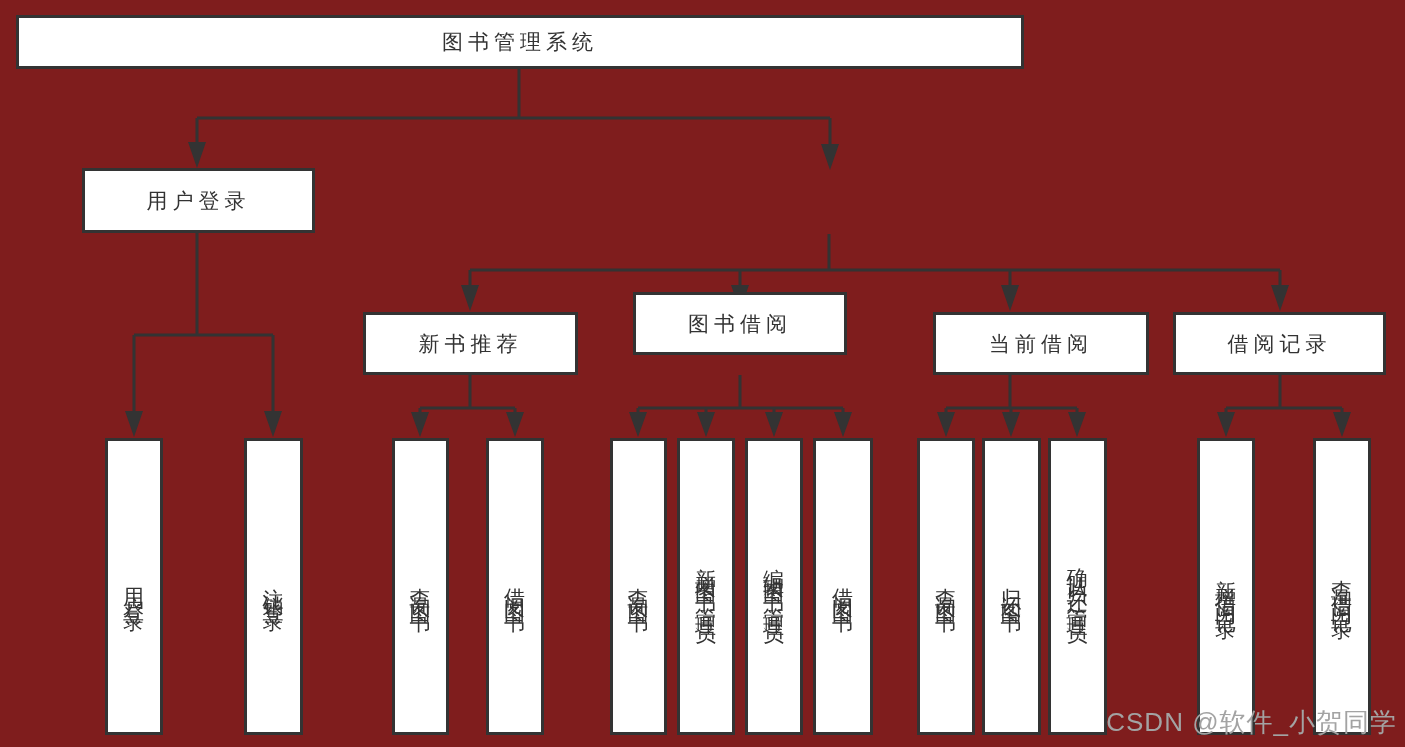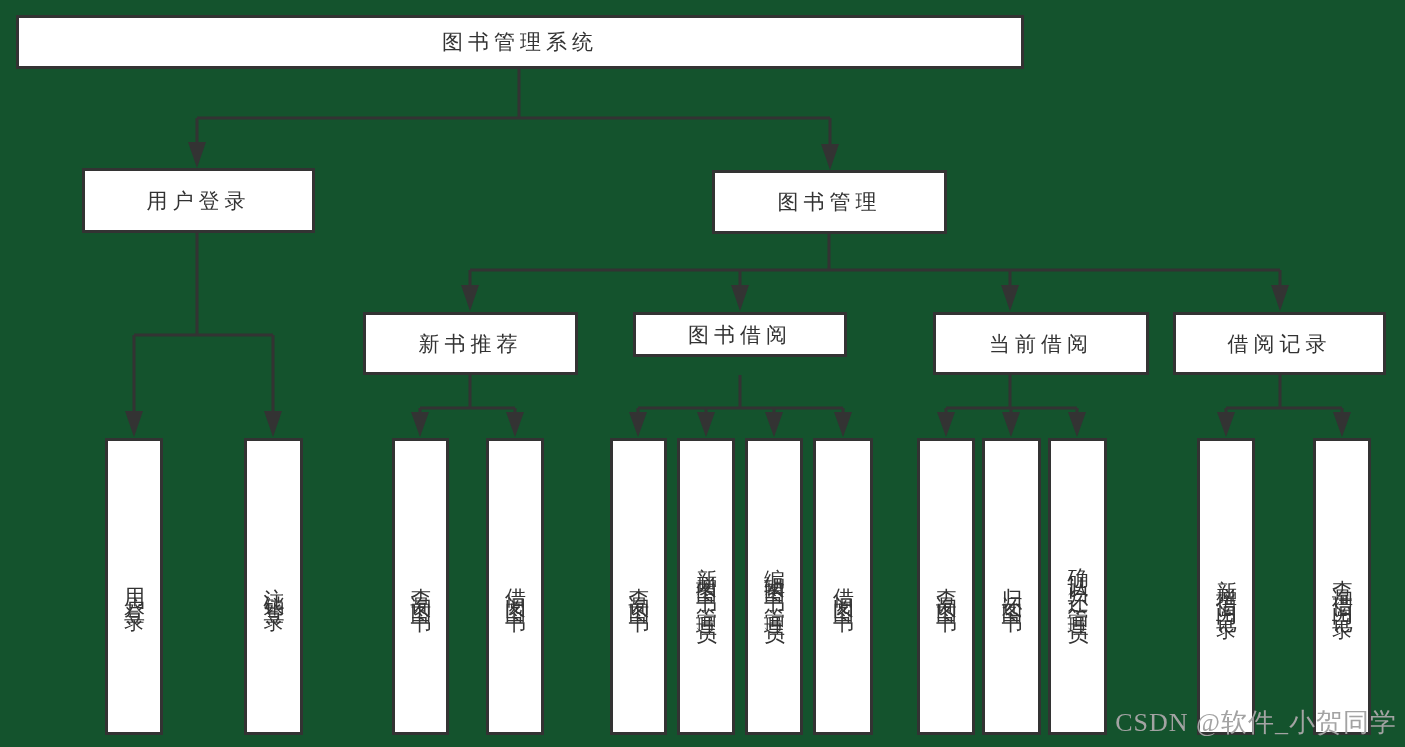--- a/index.html
+++ b/index.html
@@ -1,20 +1,20 @@
 <!DOCTYPE html>
 <html><head>
 <meta charset="utf-8">
 <style>
   html,body{margin:0;padding:0;background:#fff;}
   #canvas{
     position:relative;
     width:1405px;height:747px;
-    background:#14532d;
-    font-family:Liberation Serif, serif;
+    background:#7f1d1d;
+    font-family:Liberation Sans, sans-serif;
     overflow:hidden;
   }
   #wires{position:absolute;left:0;top:0;width:1405px;height:747px;}
   .box{
     position:absolute;
     box-sizing:border-box;
     border:3px solid #333333;
     background:#ffffff;
     display:flex;
     align-items:center;
@@ -97,28 +97,25 @@
     </g>
   </svg>
 
   <div class="box" style="left:16px;top:15px;width:1008px;height:54px;">
     <span>图书管理系统</span>
   </div>
 
   <div class="box" style="left:82px;top:168px;width:233px;height:65px;">
     <span>用户登录</span>
   </div>
-  <div class="box" style="left:712px;top:170px;width:235px;height:64px;">
-    <span>图书管理</span>
-  </div>
 
   <div class="box" style="left:363px;top:312px;width:215px;height:63px;">
     <span>新书推荐</span>
   </div>
-  <div class="box" style="left:633px;top:312px;width:214px;height:45px;">
+  <div class="box" style="left:633px;top:292px;width:214px;height:63px;">
     <span>图书借阅</span>
   </div>
   <div class="box" style="left:902px;top:312px;width:216px;height:63px;margin-left:31px;">
     <span>当前借阅</span>
   </div>
   <div class="box" style="left:1173px;top:312px;width:213px;height:63px;">
     <span>借阅记录</span>
   </div>
 
   <div class="vbox" style="left:105px;top:438px;width:58px;height:297px;">

